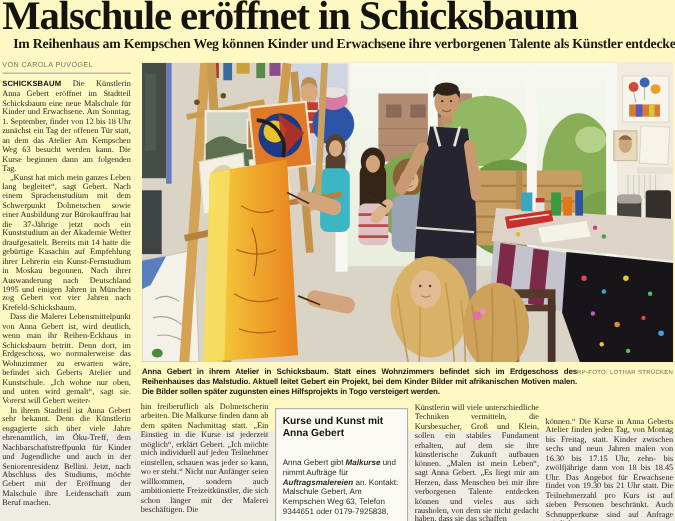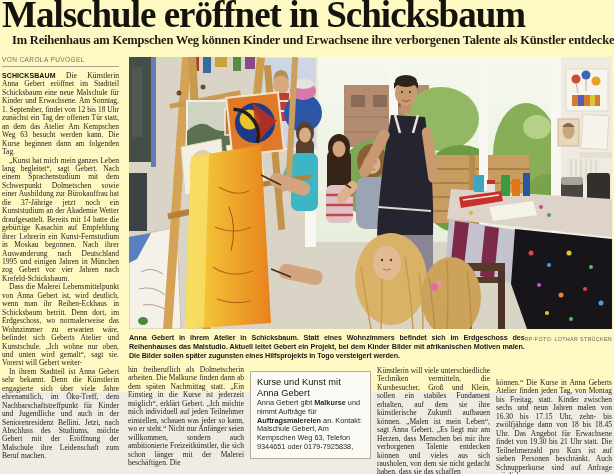--- a/index.html
+++ b/index.html
@@ -33,23 +33,23 @@
            font-weight:700;letter-spacing:-0.1px;color:#1c1916;text-align:justify;}
   .credit{float:right;font-weight:400;font-size:5.4px;letter-spacing:0.3px;color:#6b6359;
           margin-top:2px;}
   
   .infobox{position:absolute;left:250px;top:371px;width:121px;
            font-family:"Liberation Sans", sans-serif;border:1px solid #b3ac9f;
            background:#fcfaf4;box-sizing:border-box;}
   .infobox-header{background:linear-gradient(#f6ae2b,#ee9c12);color:#fff;font-weight:700;
                   font-size:8.6px;letter-spacing:0.2px;padding:3px 5px 3px;}
   .infobox-inner{padding:5px 6px 6px;}
-  .infobox-subhead{margin:0 0 1px;font-size:9.3px;line-height:10.5px;font-weight:400;color:#17140f;}
+  .infobox-subhead{margin:0 0 19px;font-size:9.3px;line-height:10.5px;font-weight:700;color:#17140f;}
   .infobox-text{margin:0;font-size:7.3px;line-height:8.8px;color:#2a2824;text-align:left;}
-  .infobox-text b{font-weight:700;}
+  .infobox-text b{font-weight:700;font-style:italic;}
 </style>
 </head>
 <body>
 
 <div class="page">
 
   <h1 class="headline">Malschule eröffnet in Schicksbaum</h1>
   <p class="subtitle">Im Reihenhaus am Kempschen Weg können Kinder und Erwachsene ihre verborgenen Talente als Künstler entdecken.</p>
 
   <div class="col col1">

